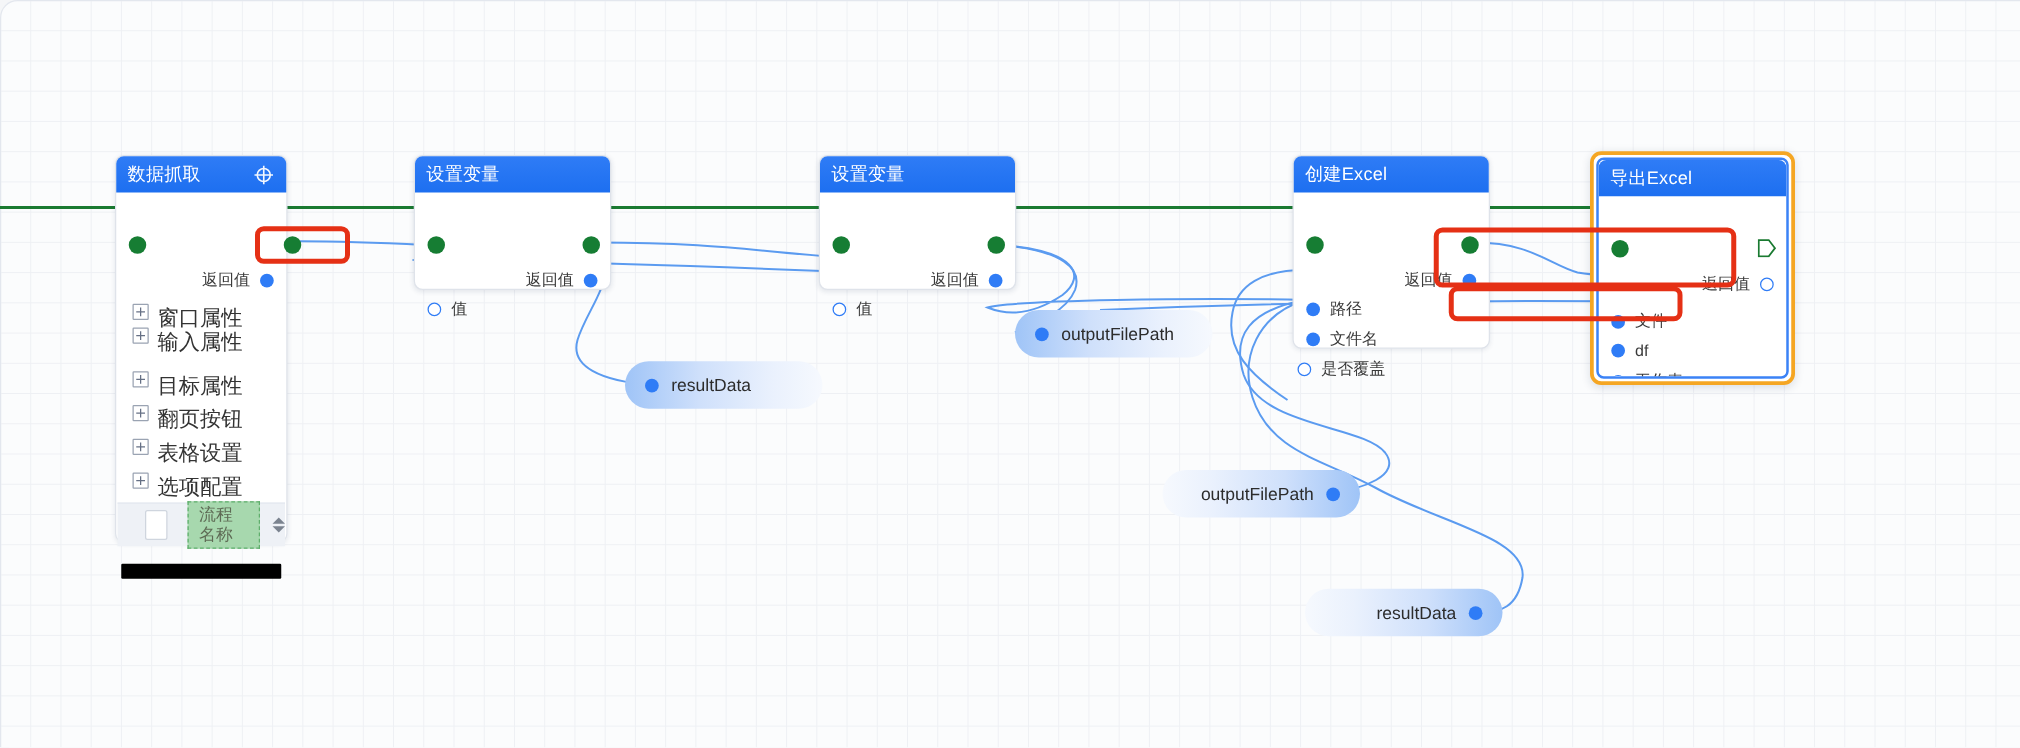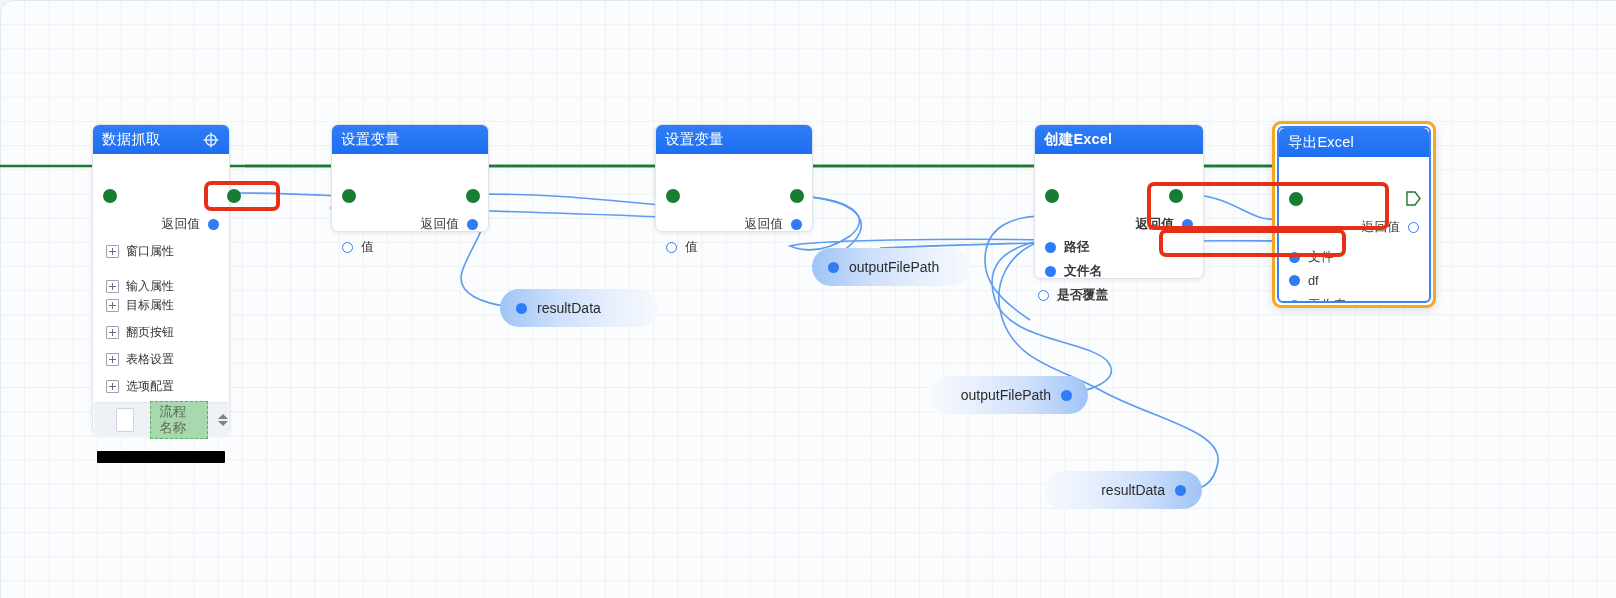--- a/index.html
+++ b/index.html
@@ -75,22 +75,22 @@
   .row .lbl{color:#3a3a3a;}
   .dot{
     width:11px;height:11px;border-radius:50%;
     background:#2f7cf6;flex:none;
   }
   .dot.hollow{background:#fff;border:1.6px solid #2f7cf6;box-sizing:border-box;}
   .out-row .dot{margin-left:8px;}
   .in-row .dot{margin-right:8px;}
 
   .exp{
-    position:absolute;display:flex;align-items:center;gap:7px;
-    font-size:12px;color:#333;white-space:nowrap;
+    position:absolute;display:flex;gap:7px;
+    font-size:17px;color:#333;white-space:nowrap;
   }
   .plusbox{
     width:11px;height:11px;border:1px solid #9aa3b2;background:#fff;
     position:relative;flex:none;border-radius:1px;
   }
   .plusbox:before,.plusbox:after{
     content:"";position:absolute;background:#667085;
   }
   .plusbox:before{left:2px;right:2px;top:4.5px;height:1px;}
   .plusbox:after{top:2px;bottom:2px;left:4.5px;width:1px;}
@@ -217,21 +217,21 @@
 
     <div class="row out-row" style="right:10px;top:62px;">
       <span class="lbl">返回值</span>
       <span class="dot"></span>
     </div>
 
     <div class="exp" style="left:13px;top:89px;">
       <span class="plusbox"></span>
       <span>窗口属性</span>
     </div>
-    <div class="exp" style="left:13px;top:124px;">
+    <div class="exp" style="left:13px;top:108px;">
       <span class="plusbox"></span>
       <span>输入属性</span>
     </div>
     <div class="exp" style="left:13px;top:143px;">
       <span class="plusbox"></span>
       <span>目标属性</span>
     </div>
     <div class="exp" style="left:13px;top:170px;">
       <span class="plusbox"></span>
       <span>翻页按钮</span>
@@ -286,21 +286,21 @@
       <span class="lbl">返回值</span>
       <span class="dot"></span>
     </div>
     <div class="row in-row" style="left:10px;top:85px;">
       <span class="dot hollow"></span>
       <span class="lbl">值</span>
     </div>
   </div>
 </div>
 
-<div class="node" style="left:1034px;top:124px;width:170px;height:155px;font-weight:bold;">
+<div class="node" style="left:1034px;top:124px;width:158px;height:155px;">
   <div class="hdr">
     <span class="title">创建Excel</span>
   </div>
   <div class="body" style="height:126px;">
     <div class="flowport in" style="left:10px;top:35px;"></div>
     <div class="flowport out" style="left:134px;top:35px;"></div>
     <div class="row out-row" style="right:10px;top:62px;">
       <span class="lbl">返回值</span>
       <span class="dot"></span>
     </div>

